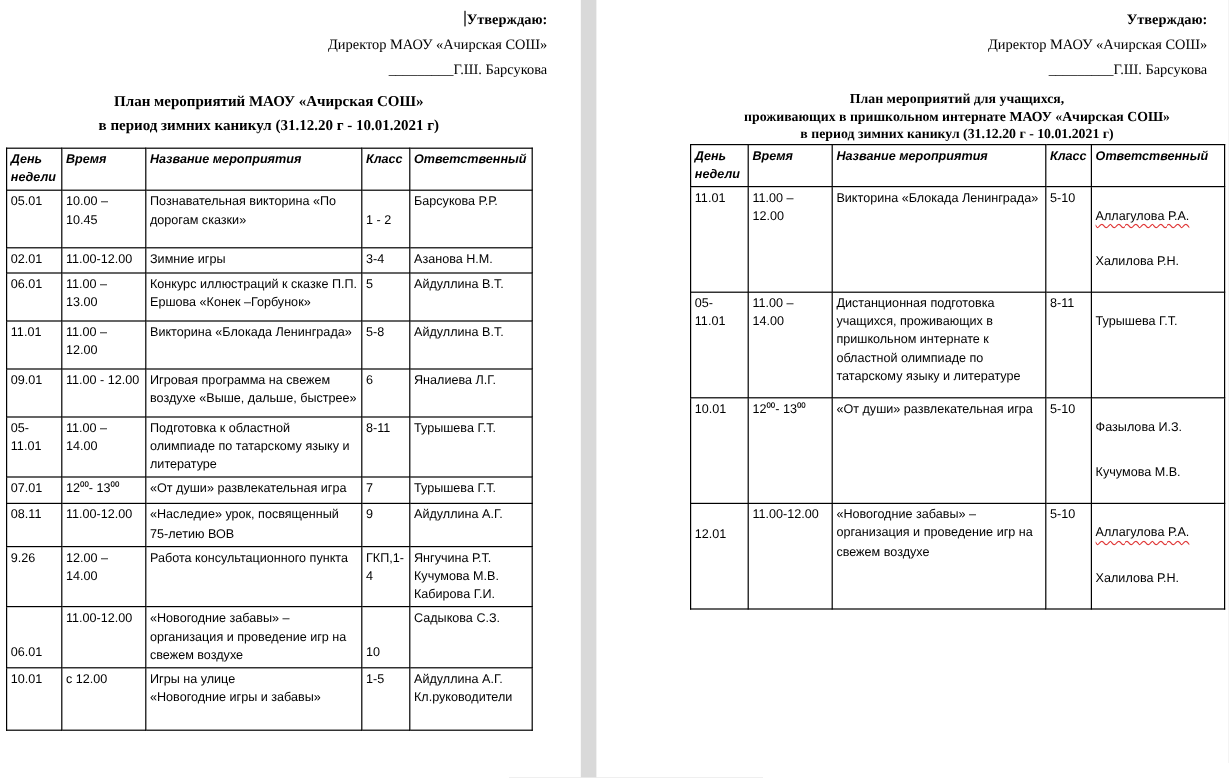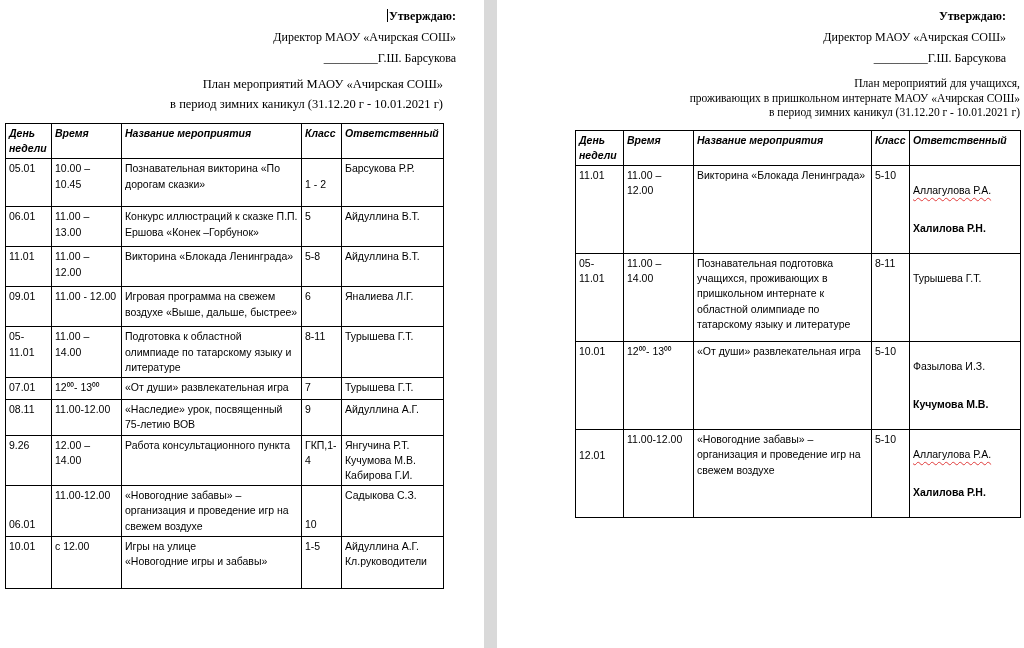--- a/index.html
+++ b/index.html
@@ -9,44 +9,44 @@
   .page { background:#fff; height:648px; flex:none; }
   .page-left { width:484px; margin-right:13px; padding:6px 0 0 5px; }
   .page-right { width:527px; padding:6px 10px 0 0; }
 
   .approve { text-align:right; font-size:12px; line-height:21px; }
   .approve-l { padding-right:28px; }
   .approve-r { padding-right:8px; }
   .bold { font-weight:bold; }
   .cursor { display:inline-block; width:1px; height:13px; background:#000; vertical-align:-2px; margin-right:1px; }
 
-  .titles { text-align:right; font-weight:normal; }
+  .titles { text-align:center; font-weight:bold; }
   .titles-l { width:438px; font-size:12.5px; line-height:20px; margin-top:5px; margin-bottom:9px; }
-  .titles-r { width:445px; margin-left:78px; font-size:11.5px; line-height:14.5px; margin-top:7px; margin-bottom:10px; }
+  .titles-r { width:445px; margin-left:78px; font-size:11.5px; line-height:14.5px; margin-top:7px; }
 
   table { border-collapse:collapse; table-layout:fixed;
           font-family:"Liberation Sans", sans-serif; font-size:10.5px; }
   .left-table { width:438px; }
   .right-table { width:445px; margin-left:78px; }
   td, th { border:1px solid #000; vertical-align:top; padding:2px 3px;
            white-space:pre-line; overflow:hidden; line-height:1.45; }
   th { text-align:left; font-style:italic; font-weight:bold; font-size:10.5px; }
 
   tr.h20{height:20px} tr.h22{height:22px} tr.h32{height:32px} tr.h34{height:34px}
   tr.h36{height:36px} tr.h38{height:38px} tr.h40{height:40px} tr.h44{height:44px}
   tr.h46{height:46px} tr.h48{height:48px} tr.h52{height:52px} tr.h88{height:88px}
 
   td.vb { vertical-align:bottom; padding-bottom:4px; }
   td.pt6 { }
   td.pt14 { padding-top:18px;margin-left:26px; }
 
   .squiggle { text-decoration-line:underline; text-decoration-style:wavy;
               text-decoration-color:#e03a3a; text-decoration-thickness:1px;
               text-underline-offset:3px; }
-  .resp-line + .resp-line { margin-top:7px;font-weight:bold; }
+  .resp-line + .resp-line { margin-top:7px; }
 </style>
 </head>
 <body>
 
 <div class="pages">
 
   <div class="page page-left">
     <div class="approve approve-l">
       <div><span class="cursor"></span><span class="bold">Утверждаю:</span></div>
       <div>Директор МАОУ «Ачирская СОШ»</div>
@@ -75,20 +75,27 @@
         <th>Ответственный</th>
       </tr>
       <tr class="h48">
         <td>05.01</td>
         <td>10.00 –
 10.45</td>
         <td>Познавательная викторина «По дорогам сказки»</td>
         <td class="pt14">1 - 2</td>
         <td>Барсукова Р.Р.</td>
       </tr>
+      <tr class="h20">
+        <td>02.01</td>
+        <td>11.00-12.00</td>
+        <td>Зимние игры</td>
+        <td>3-4</td>
+        <td>Азанова Н.М.</td>
+      </tr>
       <tr class="h40">
         <td>06.01</td>
         <td>11.00 –
 13.00</td>
         <td>Конкурс иллюстраций к сказке П.П. Ершова «Конек –Горбунок»</td>
         <td>5</td>
         <td>Айдуллина В.Т.</td>
       </tr>
       <tr class="h40">
         <td>11.01</td>
@@ -196,21 +203,21 @@
         <td>
           <div class="resp-line squiggle">Аллагулова Р.А.</div>
           <div class="resp-line">Халилова Р.Н.</div>
         </td>
       </tr>
       <tr class="h88">
         <td>05-
 11.01</td>
         <td>11.00 –
 14.00</td>
-        <td>Познавательная подготовка учащихся, проживающих в пришкольном интернате к областной олимпиаде по татарскому языку и литературе</td>
+        <td>Дистанционная подготовка учащихся, проживающих в пришкольном интернате к областной олимпиаде по татарскому языку и литературе</td>
         <td>8-11</td>
         <td>
           <div class="resp-line">Турышева Г.Т.</div>
         </td>
       </tr>
       <tr class="h44">
         <td>10.01</td>
         <td>12⁰⁰- 13⁰⁰</td>
         <td>«От души»  развлекательная игра</td>
         <td>5-10</td>

